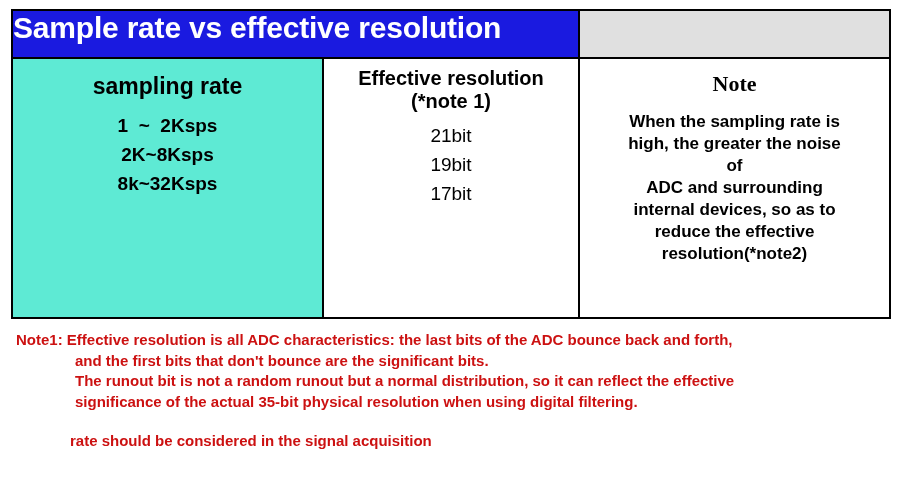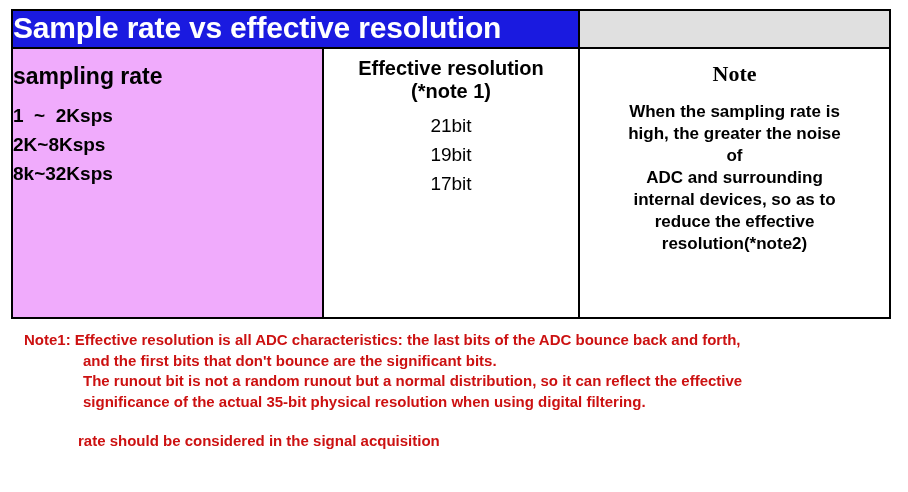--- a/index.html
+++ b/index.html
@@ -37,42 +37,42 @@
     vertical-align: top;
     padding: 0;
   }
 
   
   col.c1 { width: 311px; }
   col.c2 { width: 256px; }
   col.c3 { width: 311px; }
 
   
-  tr.head-row { height: 38px; }
+  tr.head-row { height: 48px; }
   td.title-cell {
     background: #1A1AE0;
     padding: 0 0 0 8px;
     vertical-align: middle;
   }
   .title-text {
     color: #ffffff;
     font-size: 30px;
     font-weight: bold;
     line-height: 34px;
     letter-spacing: -0.2px;
     white-space: nowrap;
   }
   td.blank-head-cell {
     background: #E0E0E0;
   }
 
   
   td.body-grey {
-    background: #f0abfc;
-    text-align: left;
+    background: #5eead4;
+    text-align: center;
   }
   td.body-white {
     background: #ffffff;
     text-align: center;
   }
 
   .col-head-sampling {
     font-size: 23px;
     font-weight: bold;
     color: #000000;
@@ -122,21 +122,21 @@
     font-weight: bold;
     color: #000000;
     line-height: 22px;
     padding: 0 22px;
   }
   .note-body .ln { white-space: nowrap; }
 
   
   #footnotes {
     position: absolute;
-    left: 16px;
+    left: 8px;
     top: 330px;
     width: 788px;
   }
   .fn-block {
     color: #CC1111;
     font-size: 15px;
     font-weight: bold;
     line-height: 20.5px;
   }
   .fn-line {

